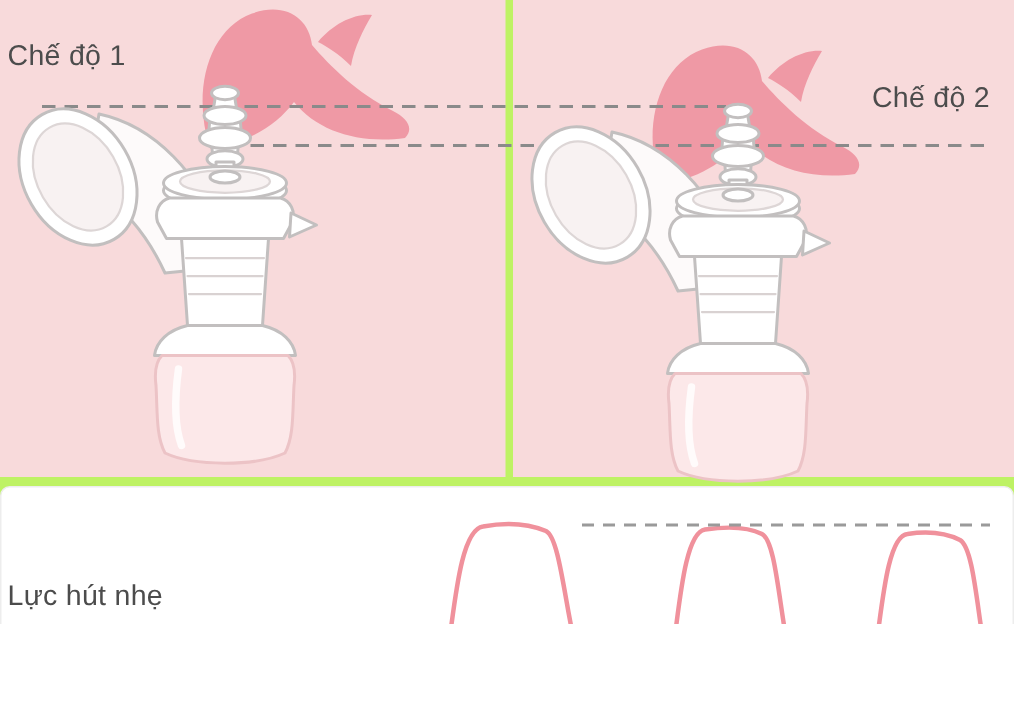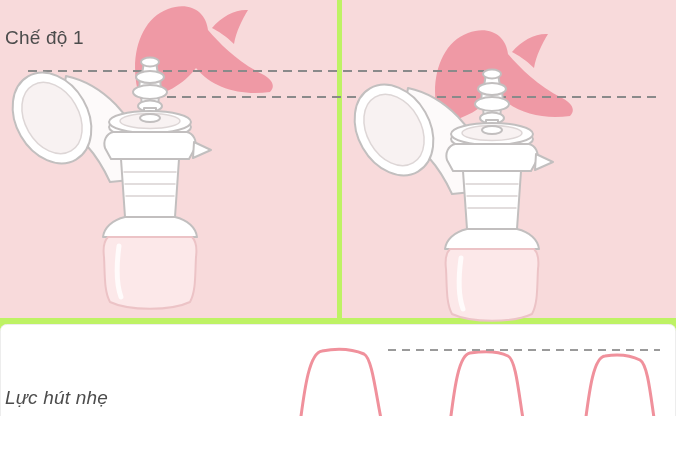--- a/index.html
+++ b/index.html
@@ -18,21 +18,21 @@
     position: absolute;
     font-size: 19px;
     line-height: 1.1;
     letter-spacing: 0.2px;
     color: #4c4c4c;
     white-space: nowrap;
     user-select: none;
   }
   .label-mode1 { left: 5px;  top: 28px; }
   .label-mode2 { right: 16px; top: 56px; }
-  .label-light  { left: 5px;  top: 388px; font-style: italic; }
+  .label-light  { left: 5px;  top: 388px; }
   .label-strong { right: 20px; top: 325px; }
 </style>
 </head>
 <body>
 
 <div class="stage">
 
   <svg class="art" width="676" height="468" viewBox="0 0 676 468">
     <defs>
       <g id="swoosh" fill="#ef99a5" stroke="none">
@@ -97,15 +97,16 @@
              C 238,462 236,425 254,425 C 272,425 270,462 280,462 L 290,462
              C 302,460 300,354 322,351 C 338,348 352,349 364,354 C 376,360 378,434 394,462 L 440,462
              C 452,460 450,356 470,353 C 484,351 498,351 508,356 C 520,362 520,434 534,462 L 575,462
              C 587,460 585,358 605,356 C 618,354 630,355 640,360 C 652,367 652,436 664,462 L 680,462" fill="none" stroke="#f0919c" stroke-width="3" stroke-linecap="round"></path>
 
     <line x1="4" y1="422" x2="252" y2="422" stroke="#9a9a9a" stroke-width="2" stroke-dasharray="8 6"></line>
     <line x1="388" y1="350" x2="660" y2="350" stroke="#9a9a9a" stroke-width="2" stroke-dasharray="8 6"></line>
   </svg>
 
   <div class="label label-mode1">Chế độ 1</div>
+  <div class="label label-mode2">Chế độ 2</div>
   <div class="label label-light">Lực hút nhẹ</div>
 
 </div>
 
 </body></html>

